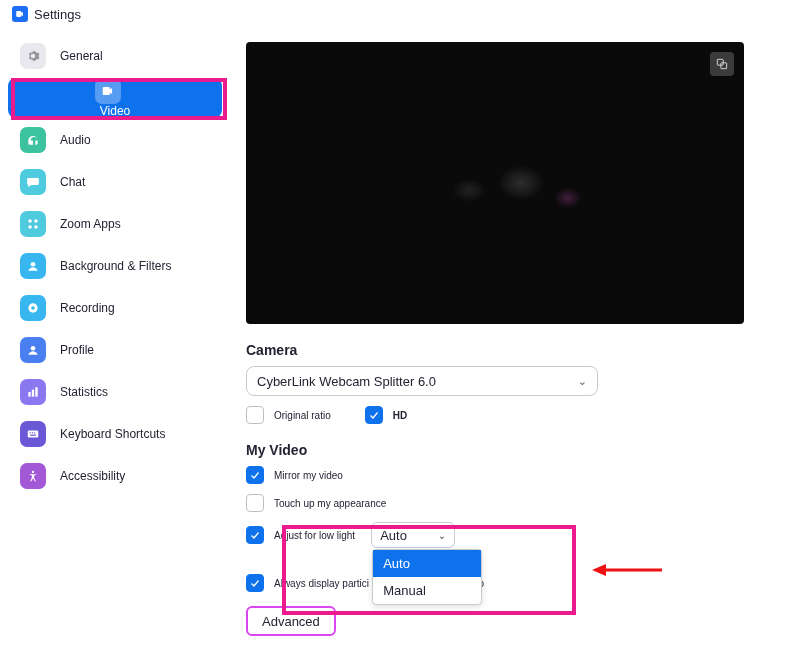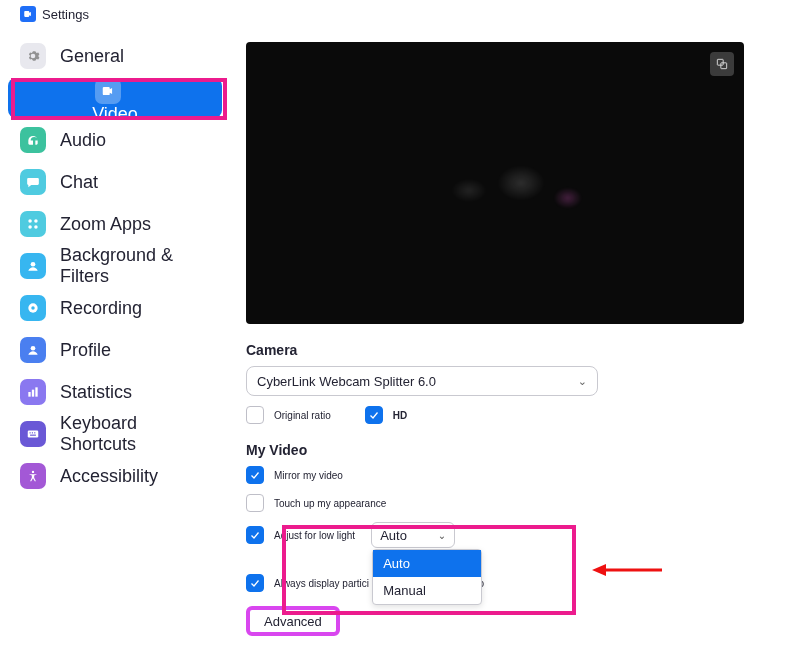--- a/index.html
+++ b/index.html
@@ -1,26 +1,26 @@
 <!DOCTYPE html>
 <html><head>
 <meta charset="utf-8">
 <style>
   * { box-sizing: border-box; margin: 0; padding: 0; }
   body { font-family: -apple-system, "Segoe UI", Arial, sans-serif; font-size: 14px; color: #232333; background: #fff; width: 800px; height: 653px; overflow: hidden; position: relative; }
-  .titlebar { display: flex; align-items: center; height: 28px; padding: 0 20px; }
+  .titlebar { display: flex; align-items: center; height: 28px; padding: 0 12px; }
   .titlebar .zoom-logo { width: 16px; height: 16px; background: #1f6ef7; border-radius: 3px; display: flex; align-items: center; justify-content: center; margin-right: 6px; }
   .titlebar .zoom-logo svg { width: 10px; height: 10px; fill: #fff; }
   .titlebar .title { font-size: 13px; }
 
   .layout { display: flex; height: calc(100% - 28px); }
   .sidebar { width: 222px; padding: 8px 0 8px 8px; position: relative; }
   .side-item { display: flex; align-items: center; height: 40px; padding: 0 12px; border-radius: 8px; cursor: pointer; margin-bottom: 2px; }
   .side-item .icon-wrap { width: 26px; height: 26px; border-radius: 7px; display: flex; align-items: center; justify-content: center; margin-right: 14px; flex-shrink: 0; }
-  .side-item .label { font-size: 18px; }
+  .side-item .label { font-size: 12px; }
   .side-item.active { background: #0e72ed; color: #fff; flex-direction: column; }
   .side-item.active .icon-wrap { background: rgba(255,255,255,0.3); }
 
   
   .ic-general   { background: #e8e8ee; }
   .ic-video     { background: #b6e0fb; }
   .ic-audio     { background: var(--green,#3cc29e); }
   .ic-share     { background: #3cc97f; }
   .ic-chat      { background: #4fcbe0; }
   .ic-apps      { background: #4fcbe0; }
@@ -51,21 +51,21 @@
   .checkbox.checked { background:#0e72ed; border-color:#0e72ed; }
   .checkbox.checked svg { width:12px; height:12px; fill:none; stroke:#fff; stroke-width:2.5; }
   .opt-label { font-size:10px; }
 
   .lowlight-select { width:84px; height:26px; border:1px solid #c9c9d0; border-radius:6px; display:flex; align-items:center; justify-content:space-between; padding:0 8px; font-size:13px; cursor:pointer; margin-left:6px; position:relative;}
   .lowlight-select .chev{ font-size:10px; color:#555;}
   .dropdown { position:absolute; top:26px; left:0; width:110px; border:1px solid #c9c9d0; border-radius:4px; background:#fff; box-shadow:0 2px 6px rgba(0,0,0,0.12); z-index:5;}
   .dropdown .opt { padding:6px 10px; font-size:13px; cursor:pointer;}
   .dropdown .opt.sel { background:#0e72ed; color:#fff;}
 
-  .advanced-btn { margin-top:14px; height:30px; padding:0 14px; border:4px solid #d946ef; border-radius:6px; background:#fff; font-size:13px; display:inline-flex; align-items:center; cursor:pointer;}
+  .advanced-btn { margin-top:14px; height:30px; padding:0 14px; border:2px solid #d946ef; border-radius:6px; background:#fff; font-size:13px; display:inline-flex; align-items:center; cursor:pointer;}
 
   
   .anno-box { position:absolute; border:4px solid #ec1b8d; pointer-events:none; }
   .anno-sidebar { top:78px; left:11px; width:216px; height:42px; }
   .anno-lowlight { left:282px; top:525px; width:294px; height:90px; }
   .anno-arrow { position:absolute; left:592px; top:560px; pointer-events:none;}
 </style>
 </head>
 <body>
 

